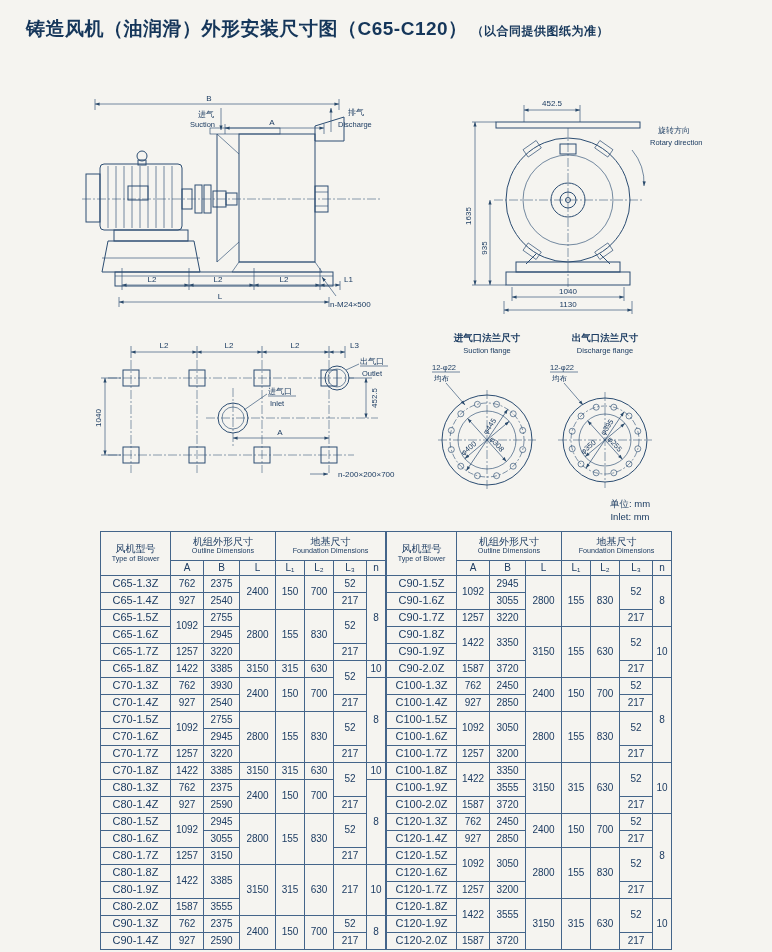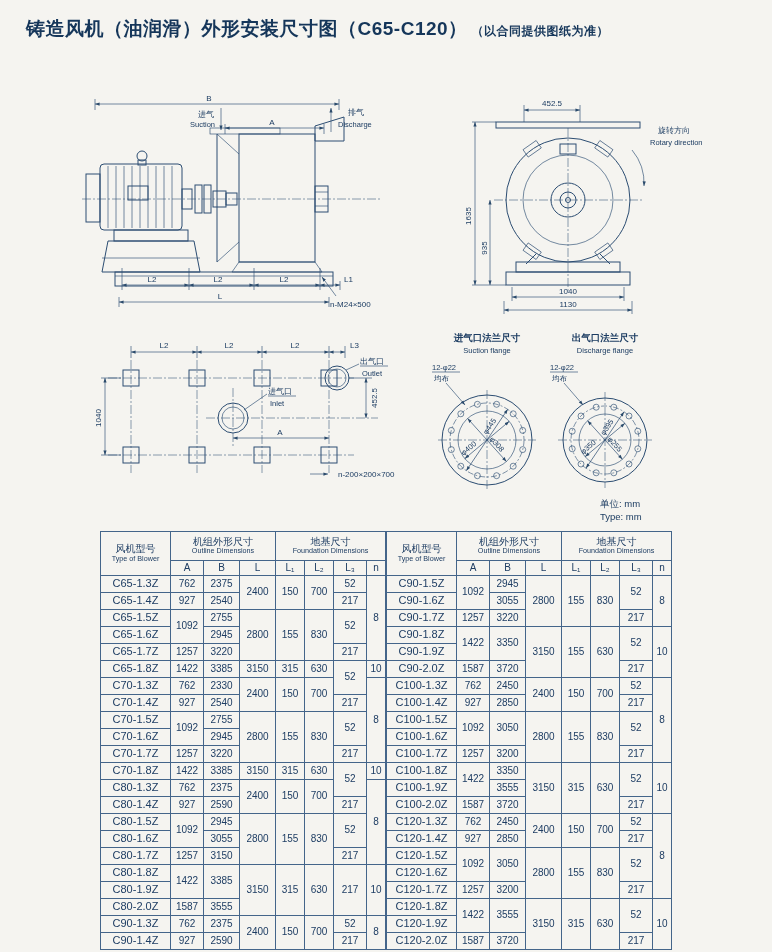--- a/index.html
+++ b/index.html
@@ -9,21 +9,21 @@
   .title-zh{font-size:19px;font-weight:bold;color:#15365a;letter-spacing:0.5px;}
   .title-note{font-size:12px;font-weight:bold;margin-left:4px;}
   .title-en{font-size:11.5px;font-weight:bold;color:#15365a;margin-top:3px;}
   svg{position:absolute;overflow:visible;}
   svg text{fill:#1c3c62;font-family:"Liberation Sans","DejaVu Sans",sans-serif;} .t8{font-size:8px;} .t7{font-size:7.5px;}
   .ft{font-size:9.5px;font-weight:bold;}
   .ln{fill:none;stroke:#2c4d72;stroke-width:1;}
   .tn{fill:none;stroke:#2c4d72;stroke-width:0.65;}
   .cl{fill:none;stroke:#2c4d72;stroke-width:0.55;stroke-dasharray:9 2 2 2;}
   .bc{fill:none;stroke:#2c4d72;stroke-width:0.6;stroke-dasharray:6 2 2 2;}
-  .unit-note{position:absolute;left:556px;top:498px;width:104px;text-align:left;font-size:9.5px;line-height:1.35;color:#1c3c62;padding-left:44px;box-sizing:border-box;}
+  .unit-note{position:absolute;left:556px;top:498px;width:104px;text-align:center;font-size:9.5px;line-height:1.35;color:#1c3c62;padding-left:44px;box-sizing:border-box;}
   .tables{position:absolute;left:100px;top:531px;display:flex;}
   table{border-collapse:collapse;table-layout:fixed;font-size:10px;color:#1e3d63;border:1.5px solid #44658a;}
   td,th{border:1px solid #44658a;text-align:center;vertical-align:middle;padding:0;line-height:1.05;overflow:hidden;font-weight:normal;}
   thead tr:first-child{height:29px;}
   thead tr:last-child{height:15px;}
   tbody tr{height:17px;}
   th .hz{font-size:10px;}
   th .he{font-size:7.5px;transform:scale(0.96);}
   th.sub{font-size:10px;}
   td.model{font-size:11px;}
@@ -297,21 +297,21 @@
       <text class="t7" x="60" y="109">φ395</text>
     </g>
     <g transform="rotate(48 57 112)">
       <line class="tn" x1="31" y1="112" x2="83" y2="112" marker-start="url(#as)" marker-end="url(#ae)"></line>
       <text class="t7" x="58" y="110">φ255</text>
     </g>
   </svg>
 
   <div class="unit-note">
     <div>单位: mm</div>
-    <div>Type: mm</div>
+    <div>Inlet: mm</div>
   </div>
 
   <div class="tables">
     <table>
         <colgroup>
           <col style="width: 70px;">
           <col style="width: 33px;">
           <col style="width: 36px;">
           <col style="width: 36px;">
           <col style="width: 29px;">
@@ -386,21 +386,21 @@
             <td>3385</td>
             <td>3150</td>
             <td>315</td>
             <td>630</td>
             <td rowspan="2">52</td>
             <td>10</td>
           </tr>
           <tr>
             <td class="model">C70-1.3Z</td>
             <td>762</td>
-            <td>2330</td>
+            <td>3930</td>
             <td rowspan="2">2400</td>
             <td rowspan="2">150</td>
             <td rowspan="2">700</td>
             <td rowspan="5">8</td>
           </tr>
           <tr>
             <td class="model">C70-1.4Z</td>
             <td>927</td>
             <td>2540</td>
             <td>217</td>

